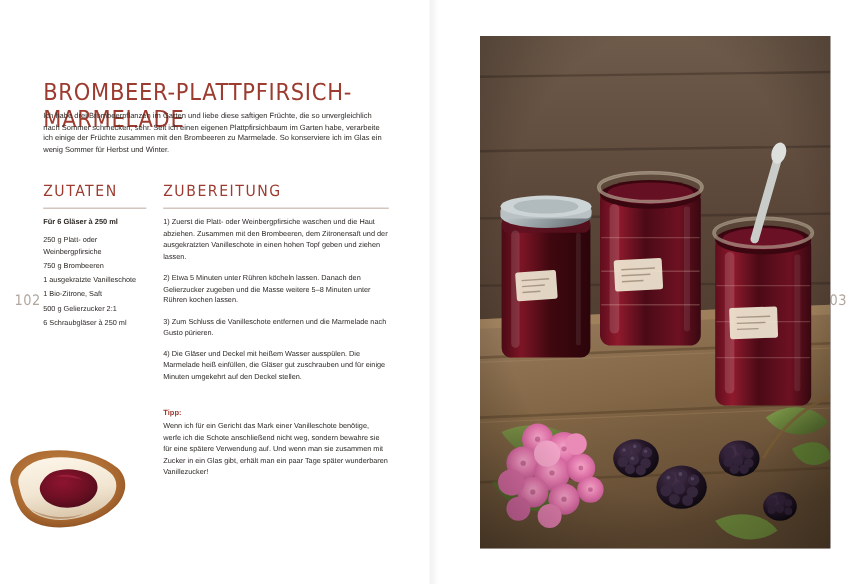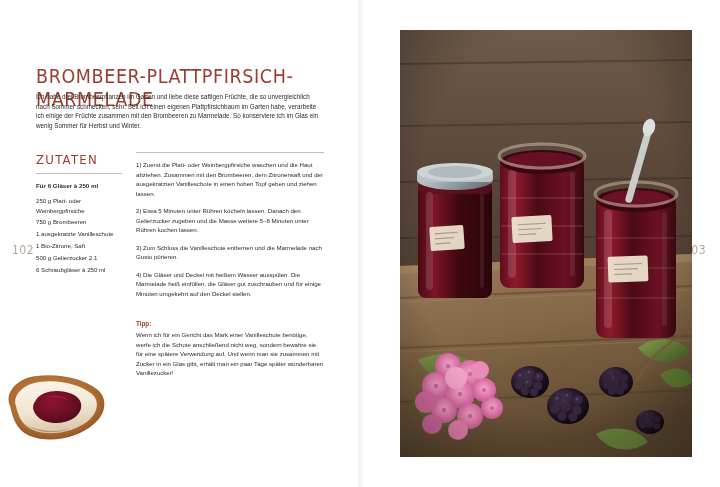--- a/index.html
+++ b/index.html
@@ -184,20 +184,21 @@
         <li>250 g Platt- oder Weinbergpfirsiche</li>
         <li>750 g Brombeeren</li>
         <li>1 ausgekratzte Vanilleschote</li>
         <li>1 Bio-Zitrone, Saft</li>
         <li>500 g Gelierzucker 2:1</li>
         <li>6 Schraubgläser à 250 ml</li>
       </ul>
     </div>
 
     <div class="col-steps">
+      <div class="col-heading">Zubereitung</div>
       <div class="rule"></div>
       <ol class="steps">
         <li>1)  Zuerst die Platt- oder Weinbergpfirsiche waschen und die Haut abziehen. Zusammen mit den Brombeeren, dem Zitronensaft und der ausgekratzten Vanilleschote in einen hohen Topf geben und ziehen lassen.</li>
         <li>2)  Etwa 5 Minuten unter Rühren köcheln lassen. Danach den Gelierzucker zugeben und die Masse weitere 5–8 Minuten unter Rühren kochen lassen.</li>
         <li>3)  Zum Schluss die Vanilleschote entfernen und die Marmelade nach Gusto pürieren.</li>
         <li>4)  Die Gläser und Deckel mit heißem Wasser ausspülen. Die Marmelade heiß einfüllen, die Gläser gut zuschrauben und für einige Minuten umgekehrt auf den Deckel stellen.</li>
       </ol>
       <div class="tip-block">
         <div class="tip-title">Tipp:</div>
         <div class="tip-text">Wenn ich für ein Gericht das Mark einer Vanilleschote benötige, werfe ich die Schote anschließend nicht weg, sondern bewahre sie für eine spätere Verwendung auf. Und wenn man sie zusammen mit Zucker in ein Glas gibt, erhält man ein paar Tage später wunderbaren Vanillezucker!</div>

